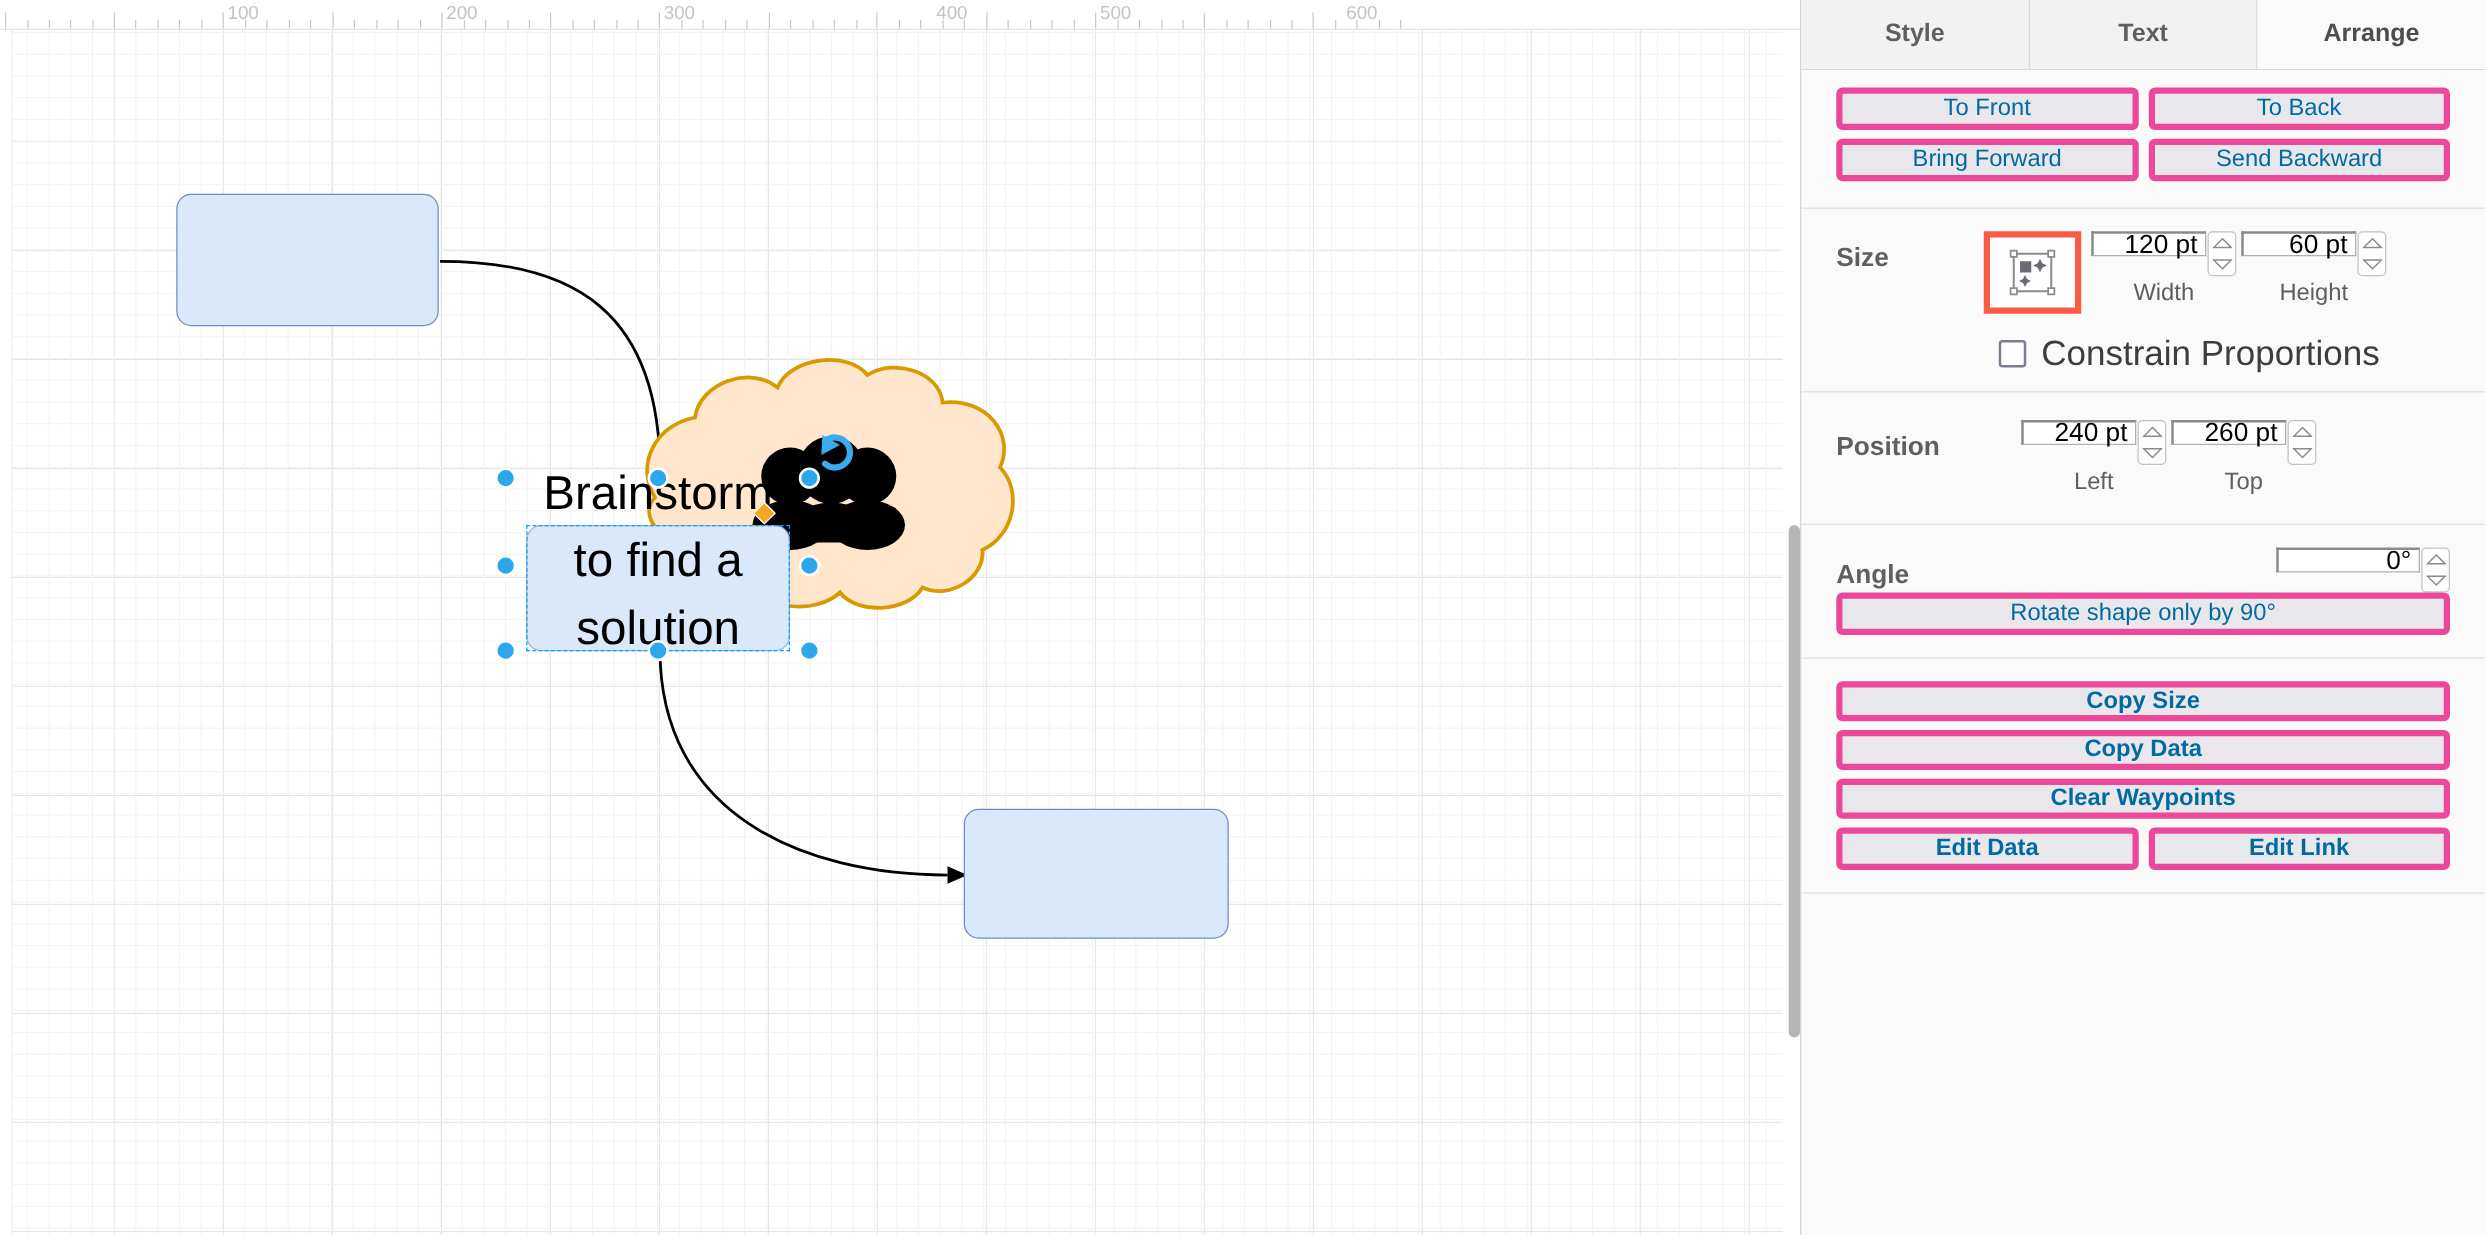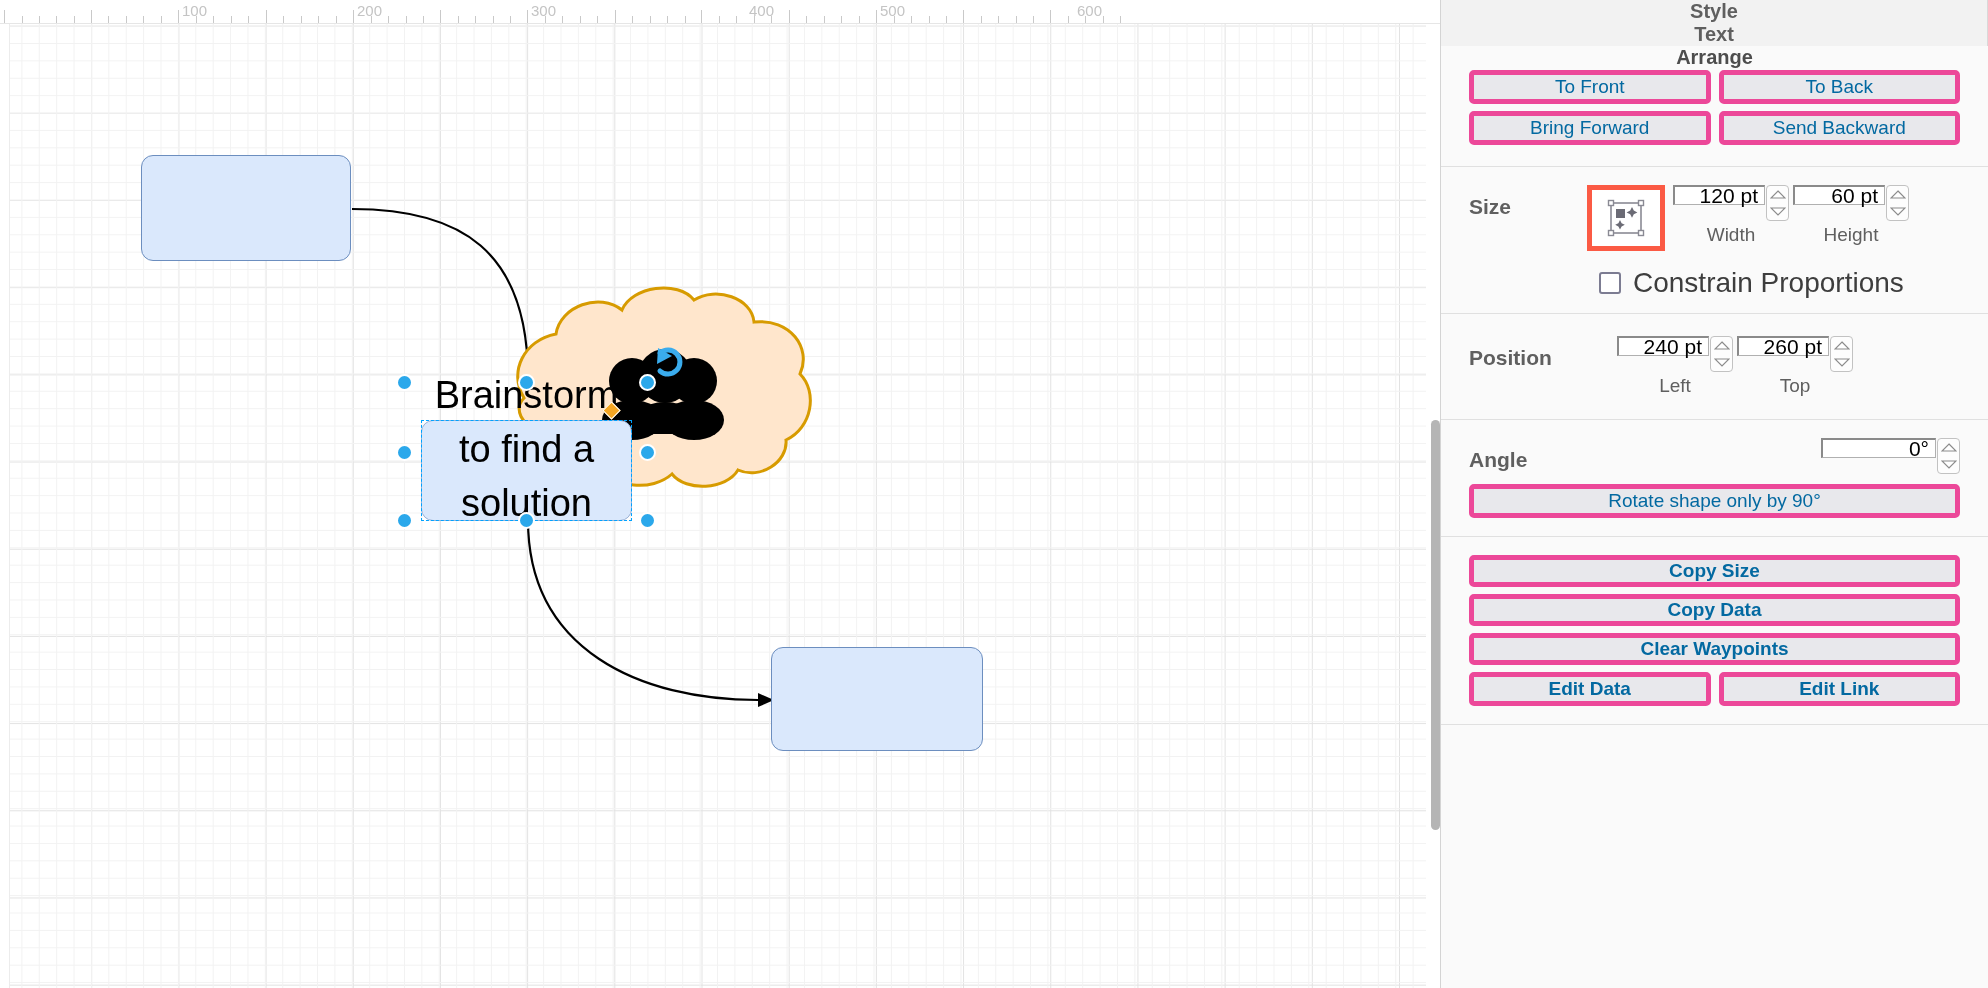--- a/index.html
+++ b/index.html
@@ -130,21 +130,20 @@
     background: #fafafa;
     border-left: 1px solid #d4d4d4;
     position: relative;
     overflow: hidden;
   }
   #tabs {
     display: flex;
     height: 56px;
     border-bottom: 1px solid #d9d9d9;
     background: #fafafa;
-    flex-direction: column;
   }
   .tab {
     flex: 1;
     display: flex; align-items: center; justify-content: center;
     font-size: 20px; font-weight: bold;
     color: #5f5f5f;
     background: #f2f2f2;
     border-right: 1px solid #d9d9d9;
     cursor: pointer;
   }
@@ -514,21 +513,21 @@
           <div class="spinner">
             <svg width="16" height="9" viewBox="0 0 16 9">
                 <polygon points="8,1 15,8 1,8" fill="#ffffff" stroke="#8b8b8b" stroke-width="1.2"></polygon>
               </svg>
             <svg width="16" height="9" viewBox="0 0 16 9">
                 <polygon points="1,1 15,1 8,8" fill="#ffffff" stroke="#8b8b8b" stroke-width="1.2"></polygon>
               </svg>
           </div>
         </div>
       </div>
-      <div class="btn-row" style="margin-top:10px; margin-bottom:0;">
+      <div class="btn-row" style="margin-bottom:0;">
         <div class="btn wide">Rotate shape only by 90°</div>
       </div>
     </div>
 
     <div class="section" style="padding-top:18px; padding-bottom:18px;">
       <div class="stacked-btns">
         <div class="btn wide">Copy Size</div>
         <div class="btn wide">Copy Data</div>
         <div class="btn wide">Clear Waypoints</div>
         <div class="btn-row" style="margin-bottom:0;">

